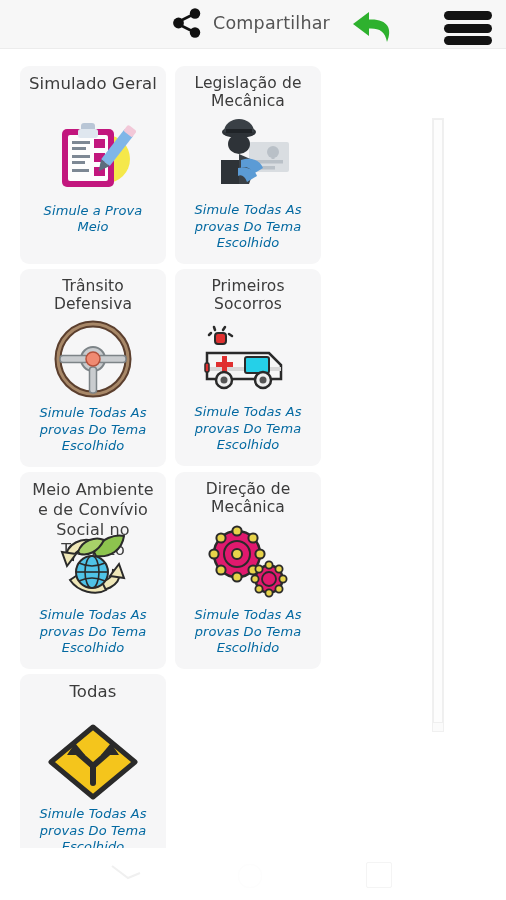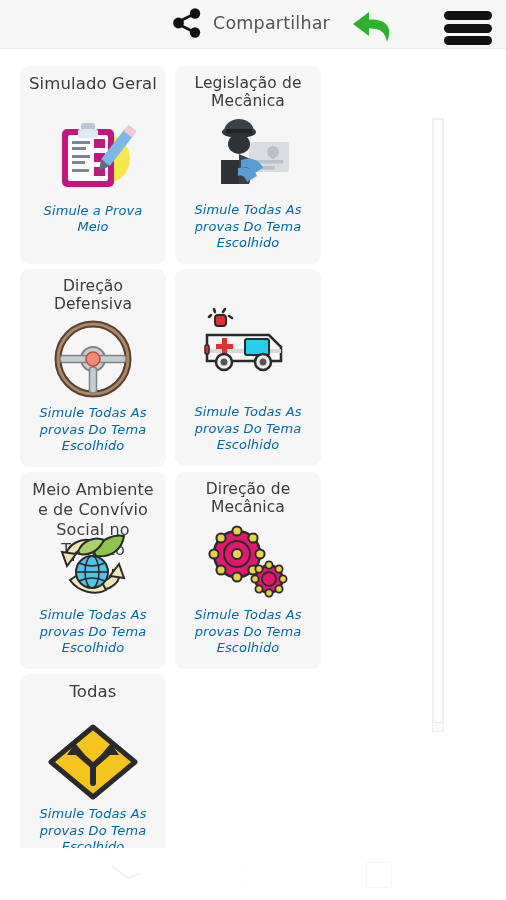--- a/index.html
+++ b/index.html
@@ -275,36 +275,37 @@
           <path d="M16 44 L34 44 L34 68 L16 68 Z" fill="#2e3338"></path>
           <path d="M34 38 L52 46 L44 68 L34 68 Z" fill="#3a4046"></path>
           <path d="M36 44 C48 40 56 46 58 52 L48 58 C46 52 42 50 36 52 Z" fill="#5b9bd5"></path>
           <path d="M33 52 C42 50 50 54 52 60 L42 66 C40 60 36 58 33 60 Z" fill="#5b9bd5"></path>
         </svg>
       </div>
       <div class="card-sub">Simule Todas As provas Do Tema Escolhido</div>
     </div>
 
     <div class="card r1">
-      <div class="card-title">Direção Defensiva</div>
+      <div class="card-title">Trânsito Defensiva</div>
       <div class="card-icon">
         <svg width="84" height="80" viewBox="0 0 84 80">
           <circle cx="42" cy="40" r="35" fill="none" stroke="#5b3f2e" stroke-width="7"></circle>
           <circle cx="42" cy="40" r="35" fill="none" stroke="#a88868" stroke-width="3"></circle>
           <circle cx="42" cy="40" r="12" fill="#c9cccf" stroke="#7d8488" stroke-width="2"></circle>
           <rect x="9" y="36.5" width="28" height="7" rx="3" fill="#c9cccf" stroke="#7d8488" stroke-width="1.5"></rect>
           <rect x="47" y="36.5" width="28" height="7" rx="3" fill="#c9cccf" stroke="#7d8488" stroke-width="1.5"></rect>
           <rect x="38.5" y="48" width="7" height="26" rx="3" fill="#c9cccf" stroke="#7d8488" stroke-width="1.5"></rect>
           <circle cx="42" cy="40" r="7" fill="#f08a72" stroke="#b4513c" stroke-width="1.5"></circle>
         </svg>
       </div>
       <div class="card-sub">Simule Todas As provas Do Tema Escolhido</div>
     </div>
 
     <div class="card r2">
+      <div class="card-title">Primeiros Socorros</div>
       <div class="card-icon">
         <svg width="94" height="72" viewBox="0 0 94 72">
           <path d="M10 10 L8 12 M14 7 L13 4 M22 7 L24 4 M28 11 L31 13" stroke="#2a2a2a" stroke-width="2.5" stroke-linecap="round"></path>
           <rect x="14" y="10" width="11" height="11" rx="3" fill="#e03030" stroke="#2a2a2a" stroke-width="2"></rect>
           <path d="M6 30 L56 30 L68 30 L80 42 L80 56 L6 56 Z" fill="#f6f6f6" stroke="#2a2a2a" stroke-width="2.5"></path>
           <rect x="6" y="44" width="74" height="4" fill="#d8d8d8"></rect>
           <rect x="44" y="34" width="24" height="16" rx="2" fill="#25d0e8" stroke="#2a2a2a" stroke-width="2"></rect>
           <rect x="21" y="33" width="5" height="17" fill="#e03030"></rect>
           <rect x="15" y="39" width="17" height="5" fill="#e03030"></rect>
           <rect x="4" y="40" width="4" height="9" rx="1.5" fill="#e03030" stroke="#2a2a2a" stroke-width="1.5"></rect>

